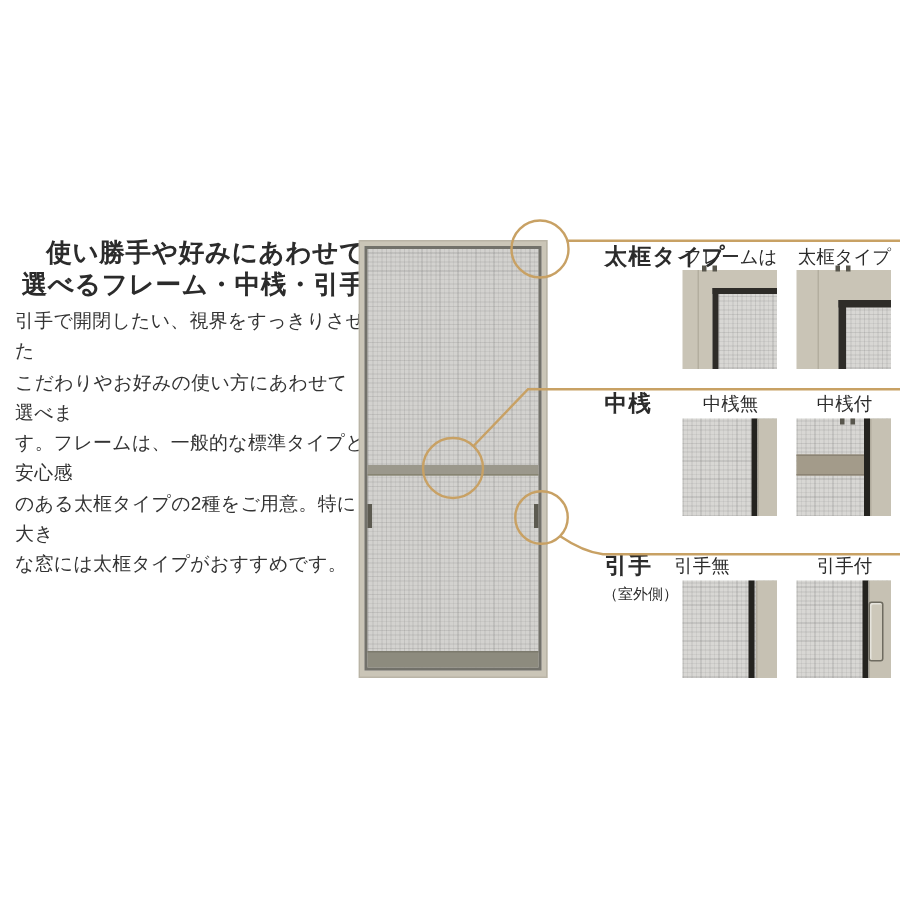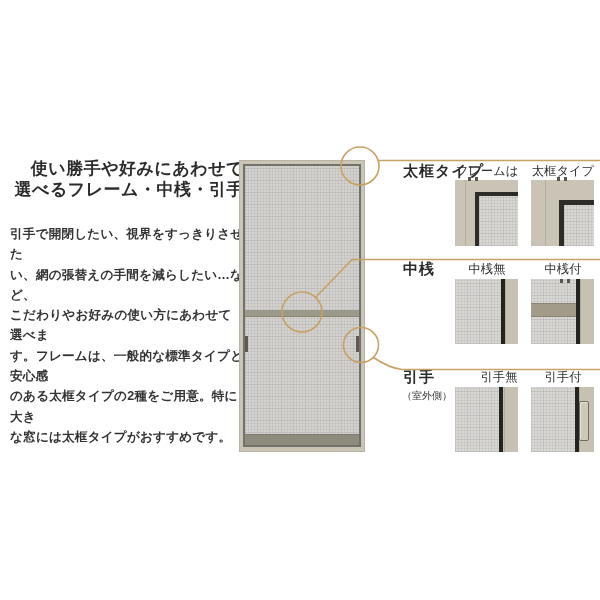--- a/index.html
+++ b/index.html
@@ -5,21 +5,21 @@
   html,body{margin:0;padding:0;}
   body{
     width:600px;height:600px;position:relative;overflow:hidden;
     background:#ffffff;
     font-family:"Liberation Sans","DejaVu Sans",sans-serif;
     color:#2e2e2e;
   }
   
   .intro{position:absolute;left:10px;top:158px;width:234px;}
   .intro .head{font-size:17px;font-weight:bold;line-height:21px;letter-spacing:.5px;color:#2b2b2b;text-align:right;}
-  .intro .body{margin-top:24px;font-size:12.6px;line-height:20.3px;color:#333;letter-spacing:.2px;font-weight:bold;}
+  .intro .body{margin-top:4px;font-size:12.6px;line-height:20.3px;color:#333;letter-spacing:.2px;}
   
   .mesh{
     background-color:#d8d7d4;
     background-image:
       repeating-linear-gradient(90deg,rgba(110,110,110,.10) 0 1px,transparent 1px 3px),
       repeating-linear-gradient(0deg,rgba(110,110,110,.10) 0 1px,transparent 1px 3px),
       repeating-linear-gradient(90deg,rgba(90,90,90,.07) 0 1px,transparent 1px 12px),
       repeating-linear-gradient(0deg,rgba(90,90,90,.07) 0 1px,transparent 1px 12px);
   }
   
@@ -58,21 +58,20 @@
 </head>
 <body>
 
 <div class="intro">
   <div class="head">
     <div>使い勝手や好みにあわせて</div>
     <div>選べるフレーム・中桟・引手</div>
   </div>
   <div class="body">
     <div>引手で開閉したい、視界をすっきりさせた</div>
-    <div>い、網の張替えの手間を減らしたい…など、</div>
     <div>こだわりやお好みの使い方にあわせて選べま</div>
     <div>す。フレームは、一般的な標準タイプと安心感</div>
     <div>のある太框タイプの2種をご用意。特に大き</div>
     <div>な窓には太框タイプがおすすめです。</div>
   </div>
 </div>
 
 <div class="door">
   <div class="door-inner mesh">
     <div class="door-midrail"></div>
@@ -121,21 +120,21 @@
 <div class="thumb mesh" style="left:531px;top:279px;height:65px;">
   <div class="tick" style="left:29px;top:0;"></div>
   <div class="tick" style="left:36px;top:0;"></div>
   <div class="midbar" style="top:24px;width:45px;"></div>
   <div class="vbar" style="left:45px;"></div>
   <div class="edge" style="width:14px;"></div>
 </div>
 
 <div class="row-label" style="left:403px;top:368px;">引手</div>
 <div class="row-note" style="left:402px;top:389px;">（室外側）</div>
-<div class="cap" style="left:467px;top:369px;">引手無</div>
+<div class="cap" style="left:436px;top:369px;">引手無</div>
 <div class="cap" style="left:531px;top:369px;font-family:Liberation Mono, monospace;">引手付</div>
 
 <div class="thumb mesh" style="left:455px;top:387px;height:65px;">
   <div class="vbar" style="left:44px;"></div>
   <div class="edge" style="width:14px;"></div>
 </div>
 <div class="thumb mesh" style="left:531px;top:387px;height:65px;">
   <div class="vbar" style="left:44px;"></div>
   <div class="edge" style="width:15px;"></div>
   <div class="pull" style="left:48px;top:14px;width:8px;height:38px;"></div>

